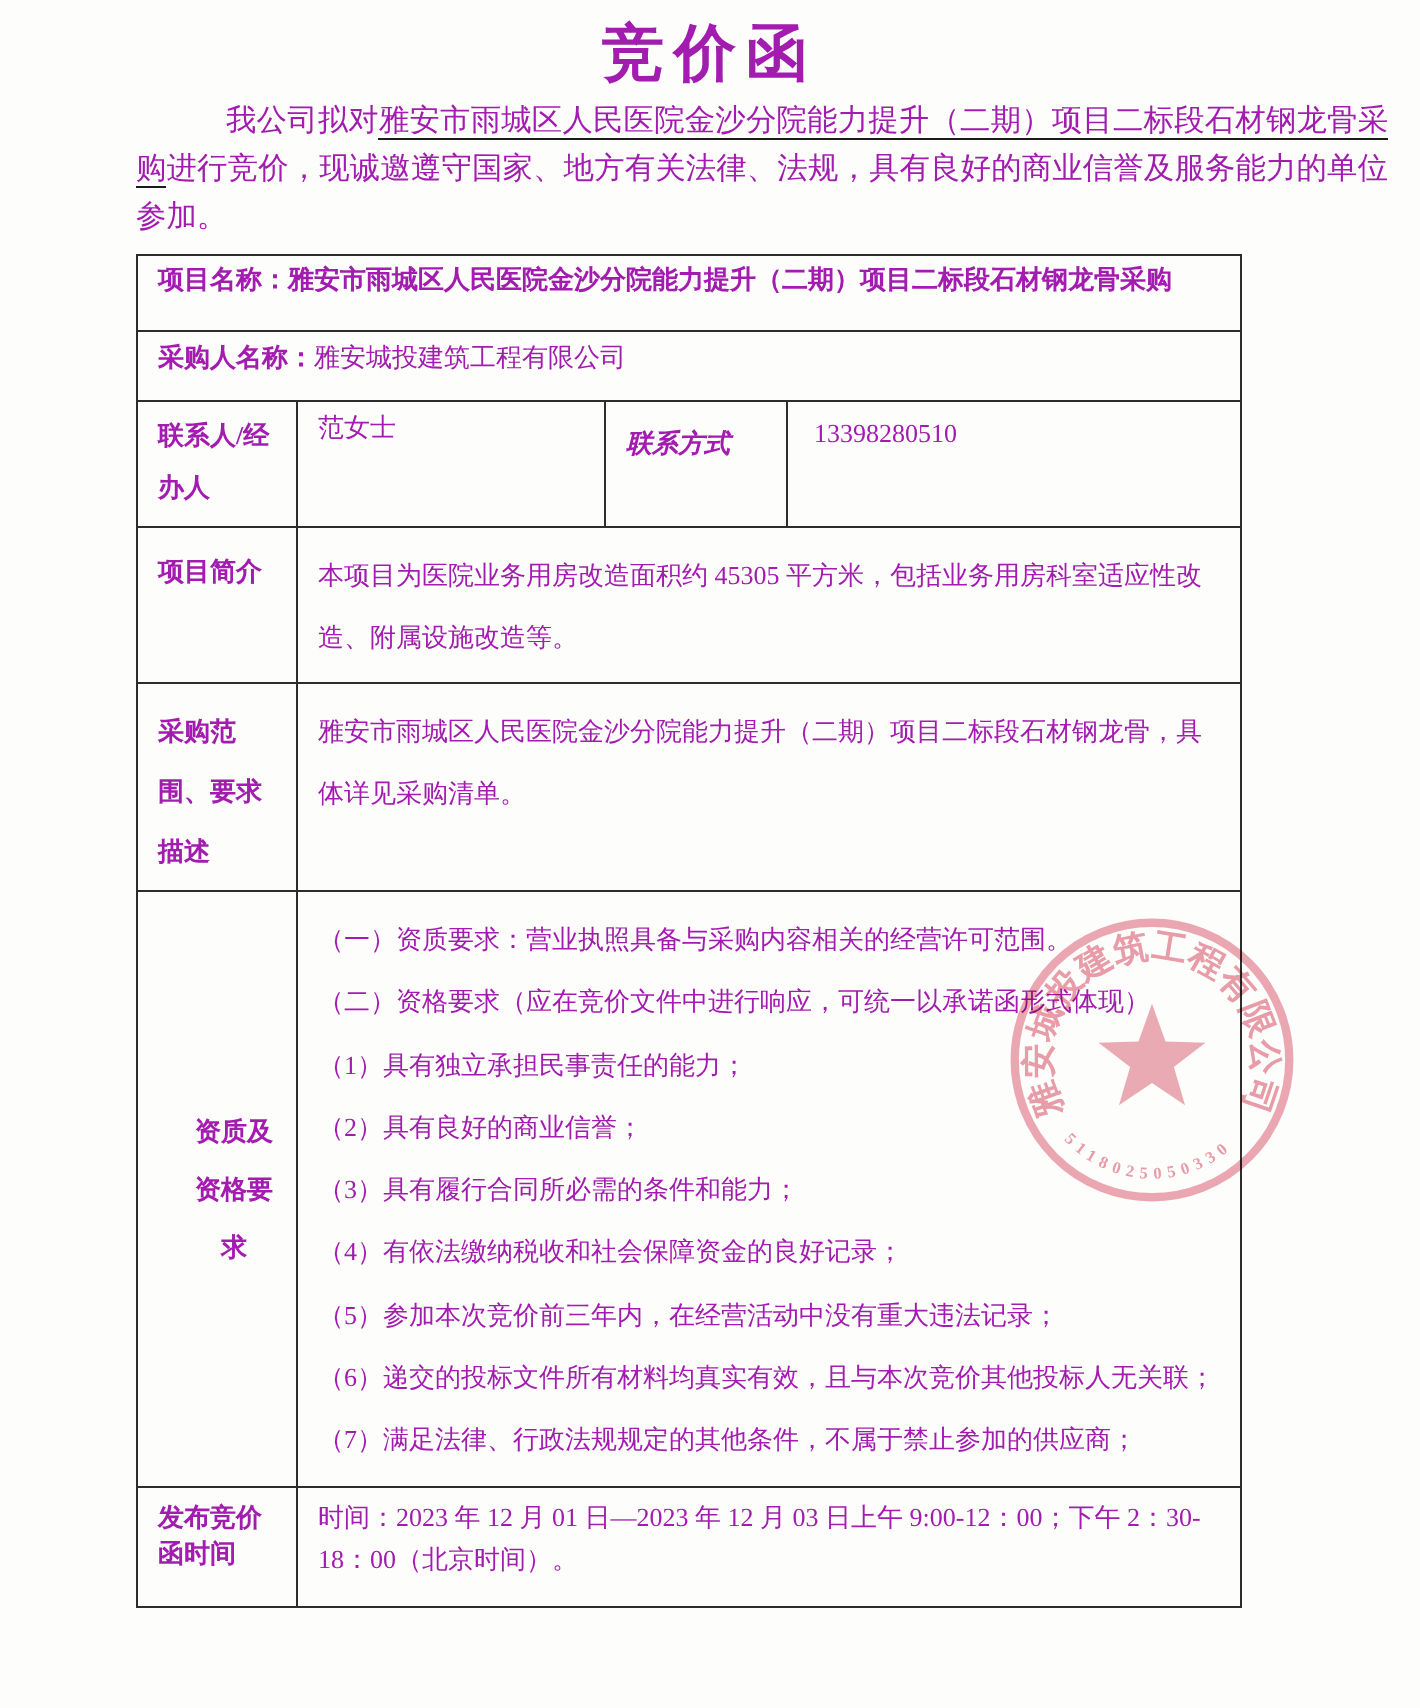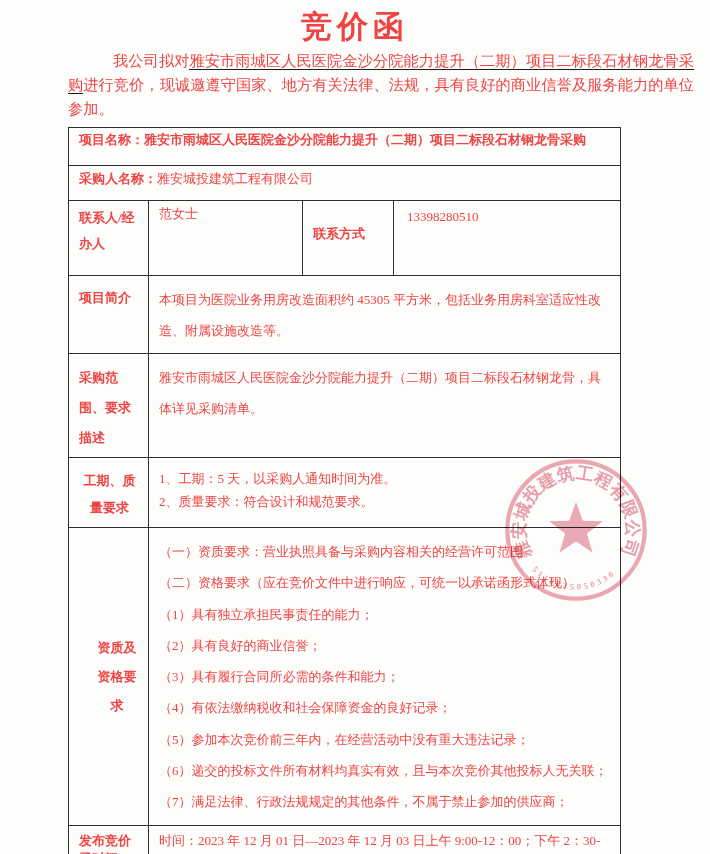--- a/index.html
+++ b/index.html
@@ -2,21 +2,21 @@
 <html><head>
 <meta charset="utf-8">
 <style>
   html,body{margin:0;padding:0;}
   .page{
     position:relative;
     width:710px;height:854px;
     background:#fdfdfb;
     overflow:hidden;
     font-family:"Liberation Serif","DejaVu Serif",serif;
-    color:#ef4444;
+    color:#a21caf;
   }
   .doc-title{
     position:absolute;top:6px;left:0;width:710px;
     text-align:center;
     font-size:31px;font-weight:bold;letter-spacing:5px;
   }
   .intro{
     position:absolute;top:49px;left:68px;width:626px;
     font-size:15.2px;line-height:24px;
     text-indent:45px;
@@ -89,41 +89,34 @@
       <td colspan="4" class="cellpad"><span class="b">项目名称：</span><span class="b">雅安市雨城区人民医院金沙分院能力提升（二期）项目二标段石材钢龙骨采购</span></td>
     </tr>
 
     <tr class="r2">
       <td colspan="4"><span class="b">采购人名称：</span><span>雅安城投建筑工程有限公司</span></td>
     </tr>
 
     <tr class="r3">
       <td class="lbl">联系人/经办人</td>
       <td>范女士</td>
-      <td class="lbl" style="padding-top:20px;">联系方式</td>
+      <td class="lbl" style="padding-top:8px;font-style:italic;">联系方式</td>
       <td style="padding-left:13px;padding-top:8px;">13398280510</td>
     </tr>
 
     <tr class="r4">
       <td class="lbl">项目简介</td>
       <td colspan="3" class="content">本项目为医院业务用房改造面积约 45305 平方米，包括业务用房科室适应性改造、附属设施改造等。</td>
     </tr>
 
     <tr class="r5">
       <td class="lbl">采购范围、要求描述</td>
       <td colspan="3" class="content">雅安市雨城区人民医院金沙分院能力提升（二期）项目二标段石材钢龙骨，具体详见采购清单。</td>
     </tr>
 
-    <tr class="r6">
-      <td class="lbl">工期、质量要求</td>
-      <td colspan="3" class="content">
-        <div>1、工期：5 天，以采购人通知时间为准。</div>
-        <div>2、质量要求：符合设计和规范要求。</div>
-      </td>
-    </tr>
 
     <tr class="r7">
       <td class="lbl">资质及资格要求</td>
       <td colspan="3" class="content">
         <div>（一）资质要求：营业执照具备与采购内容相关的经营许可范围。</div>
         <div>（二）资格要求（应在竞价文件中进行响应，可统一以承诺函形式体现）</div>
         <div>（1）具有独立承担民事责任的能力；</div>
         <div>（2）具有良好的商业信誉；</div>
         <div>（3）具有履行合同所必需的条件和能力；</div>
         <div>（4）有依法缴纳税收和社会保障资金的良好记录；</div>

